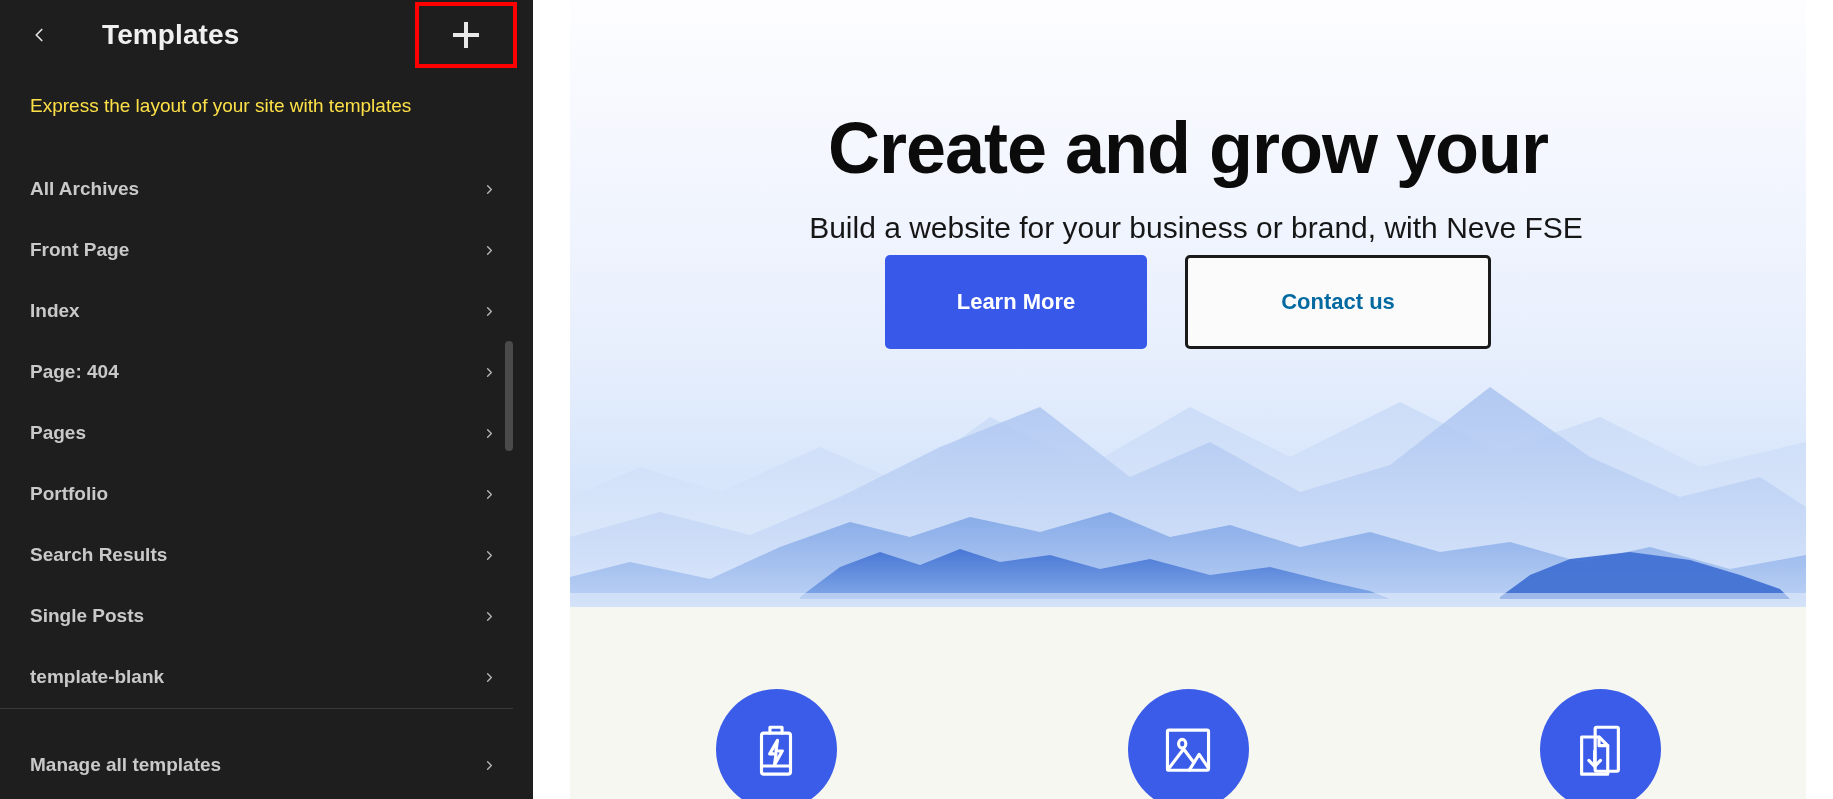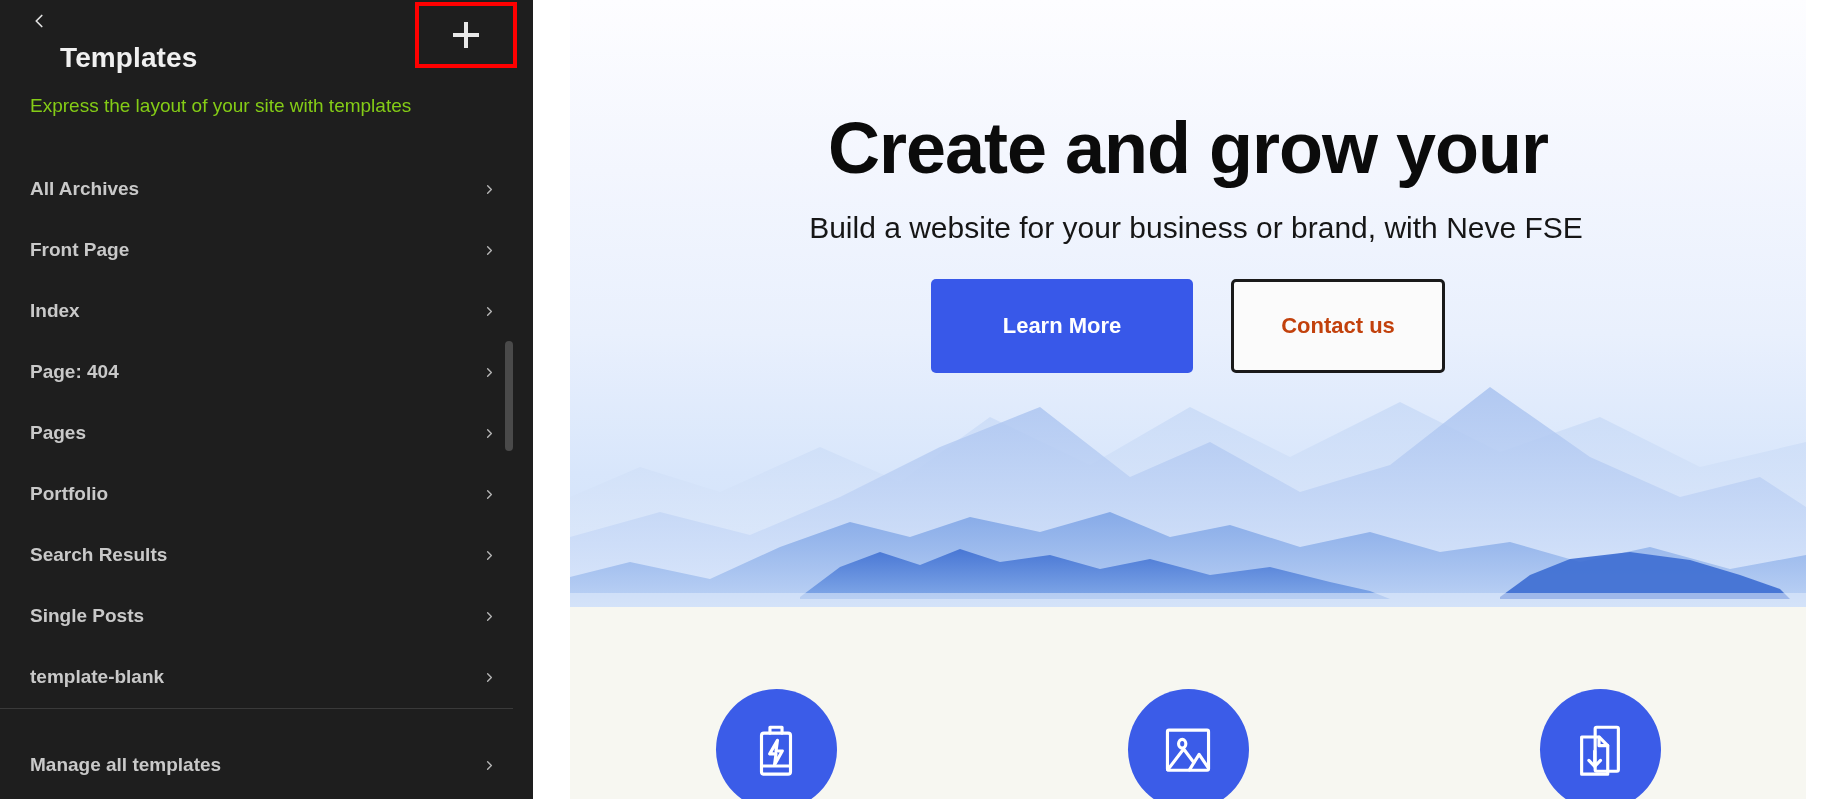--- a/index.html
+++ b/index.html
@@ -26,22 +26,22 @@
     height: 799px;
     background: #1e1e1e;
     flex: 0 0 533px;
     overflow: hidden;
   }
 
   .sidebar-header {
     position: relative;
     height: 70px;
     display: flex;
+    align-items: center;
     padding-left: 18px;
-    flex-direction: column;
   }
 
   .back-btn {
     width: 42px;
     height: 42px;
     display: flex;
     align-items: center;
     justify-content: center;
     cursor: pointer;
     color: #e0e0e0;
@@ -83,21 +83,21 @@
     background: #e8e8e8;
   }
   .add-template-btn .plus::before {
     left: 0; top: 11px; width: 26px; height: 3.5px;
   }
   .add-template-btn .plus::after {
     top: 0; left: 11px; height: 26px; width: 3.5px;
   }
 
   .sidebar-subtitle {
-    color: #84cc16;
+    color: #fde047;
     font-size: 19px;
     padding: 24px 0 0 30px;
     line-height: 1.3;
     white-space: nowrap;
   }
 
   .nav-list {
     margin-top: 40px;
     position: relative;
   }
@@ -201,21 +201,21 @@
 
   .hero-sub {
     margin-top: 22px;
     font-size: 30px;
     color: #161616;
     font-weight: normal;
     padding-left: 16px;
   }
 
   .hero-buttons {
-    margin-top: 34px;
+    margin-top: 10px;
     display: flex;
     justify-content: center;
     gap: 38px;
   }
 
   .btn {
     font-size: 22px;
     font-weight: bold;
     cursor: pointer;
     display: flex;
@@ -224,24 +224,24 @@
     border-radius: 5px;
   }
   .btn-primary {
     width: 262px;
     height: 94px;
     background: #3858e9;
     color: #ffffff;
     border: none;
   }
   .btn-secondary {
-    width: 214px;
+    width: 306px;
     height: 94px;
     background: #fbfbfb;
-    color: #c2410c;
+    color: #0369a1;
     border: 3px solid #1a1a1a;
   }
 
   
   .mountains {
     position: absolute;
     left: 0;
     bottom: 0;
     width: 100%;
     height: 260px;

